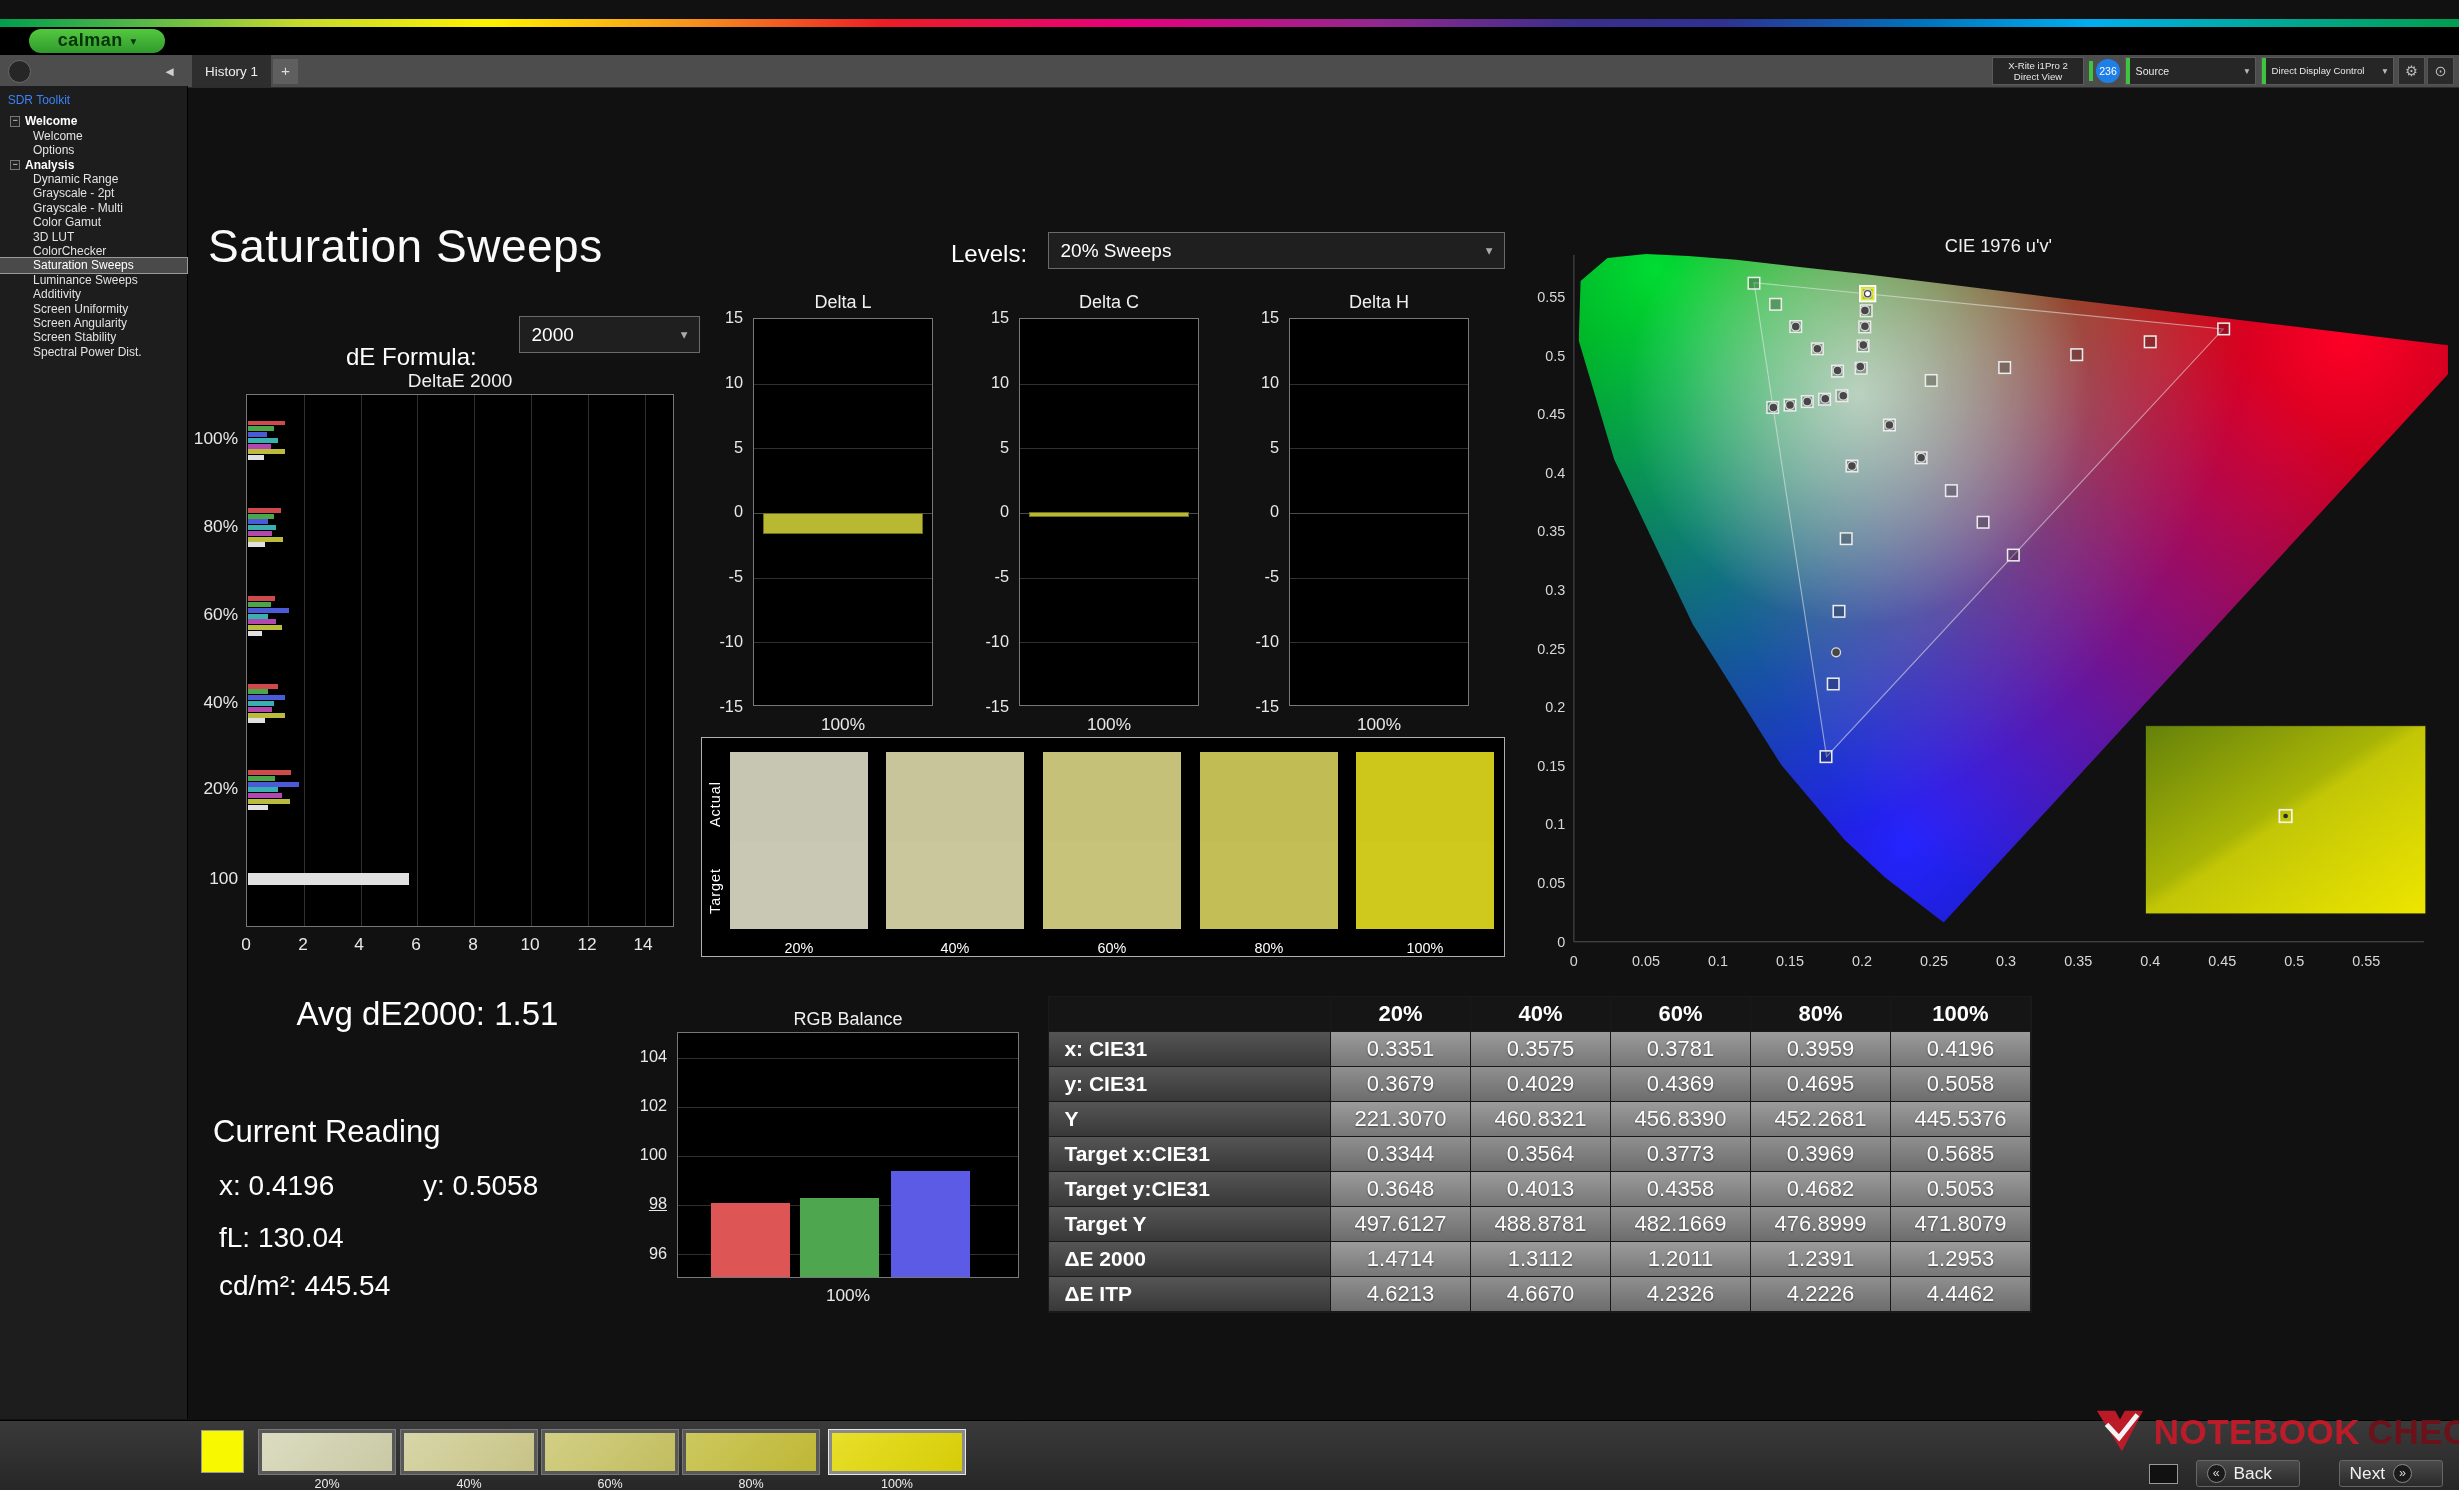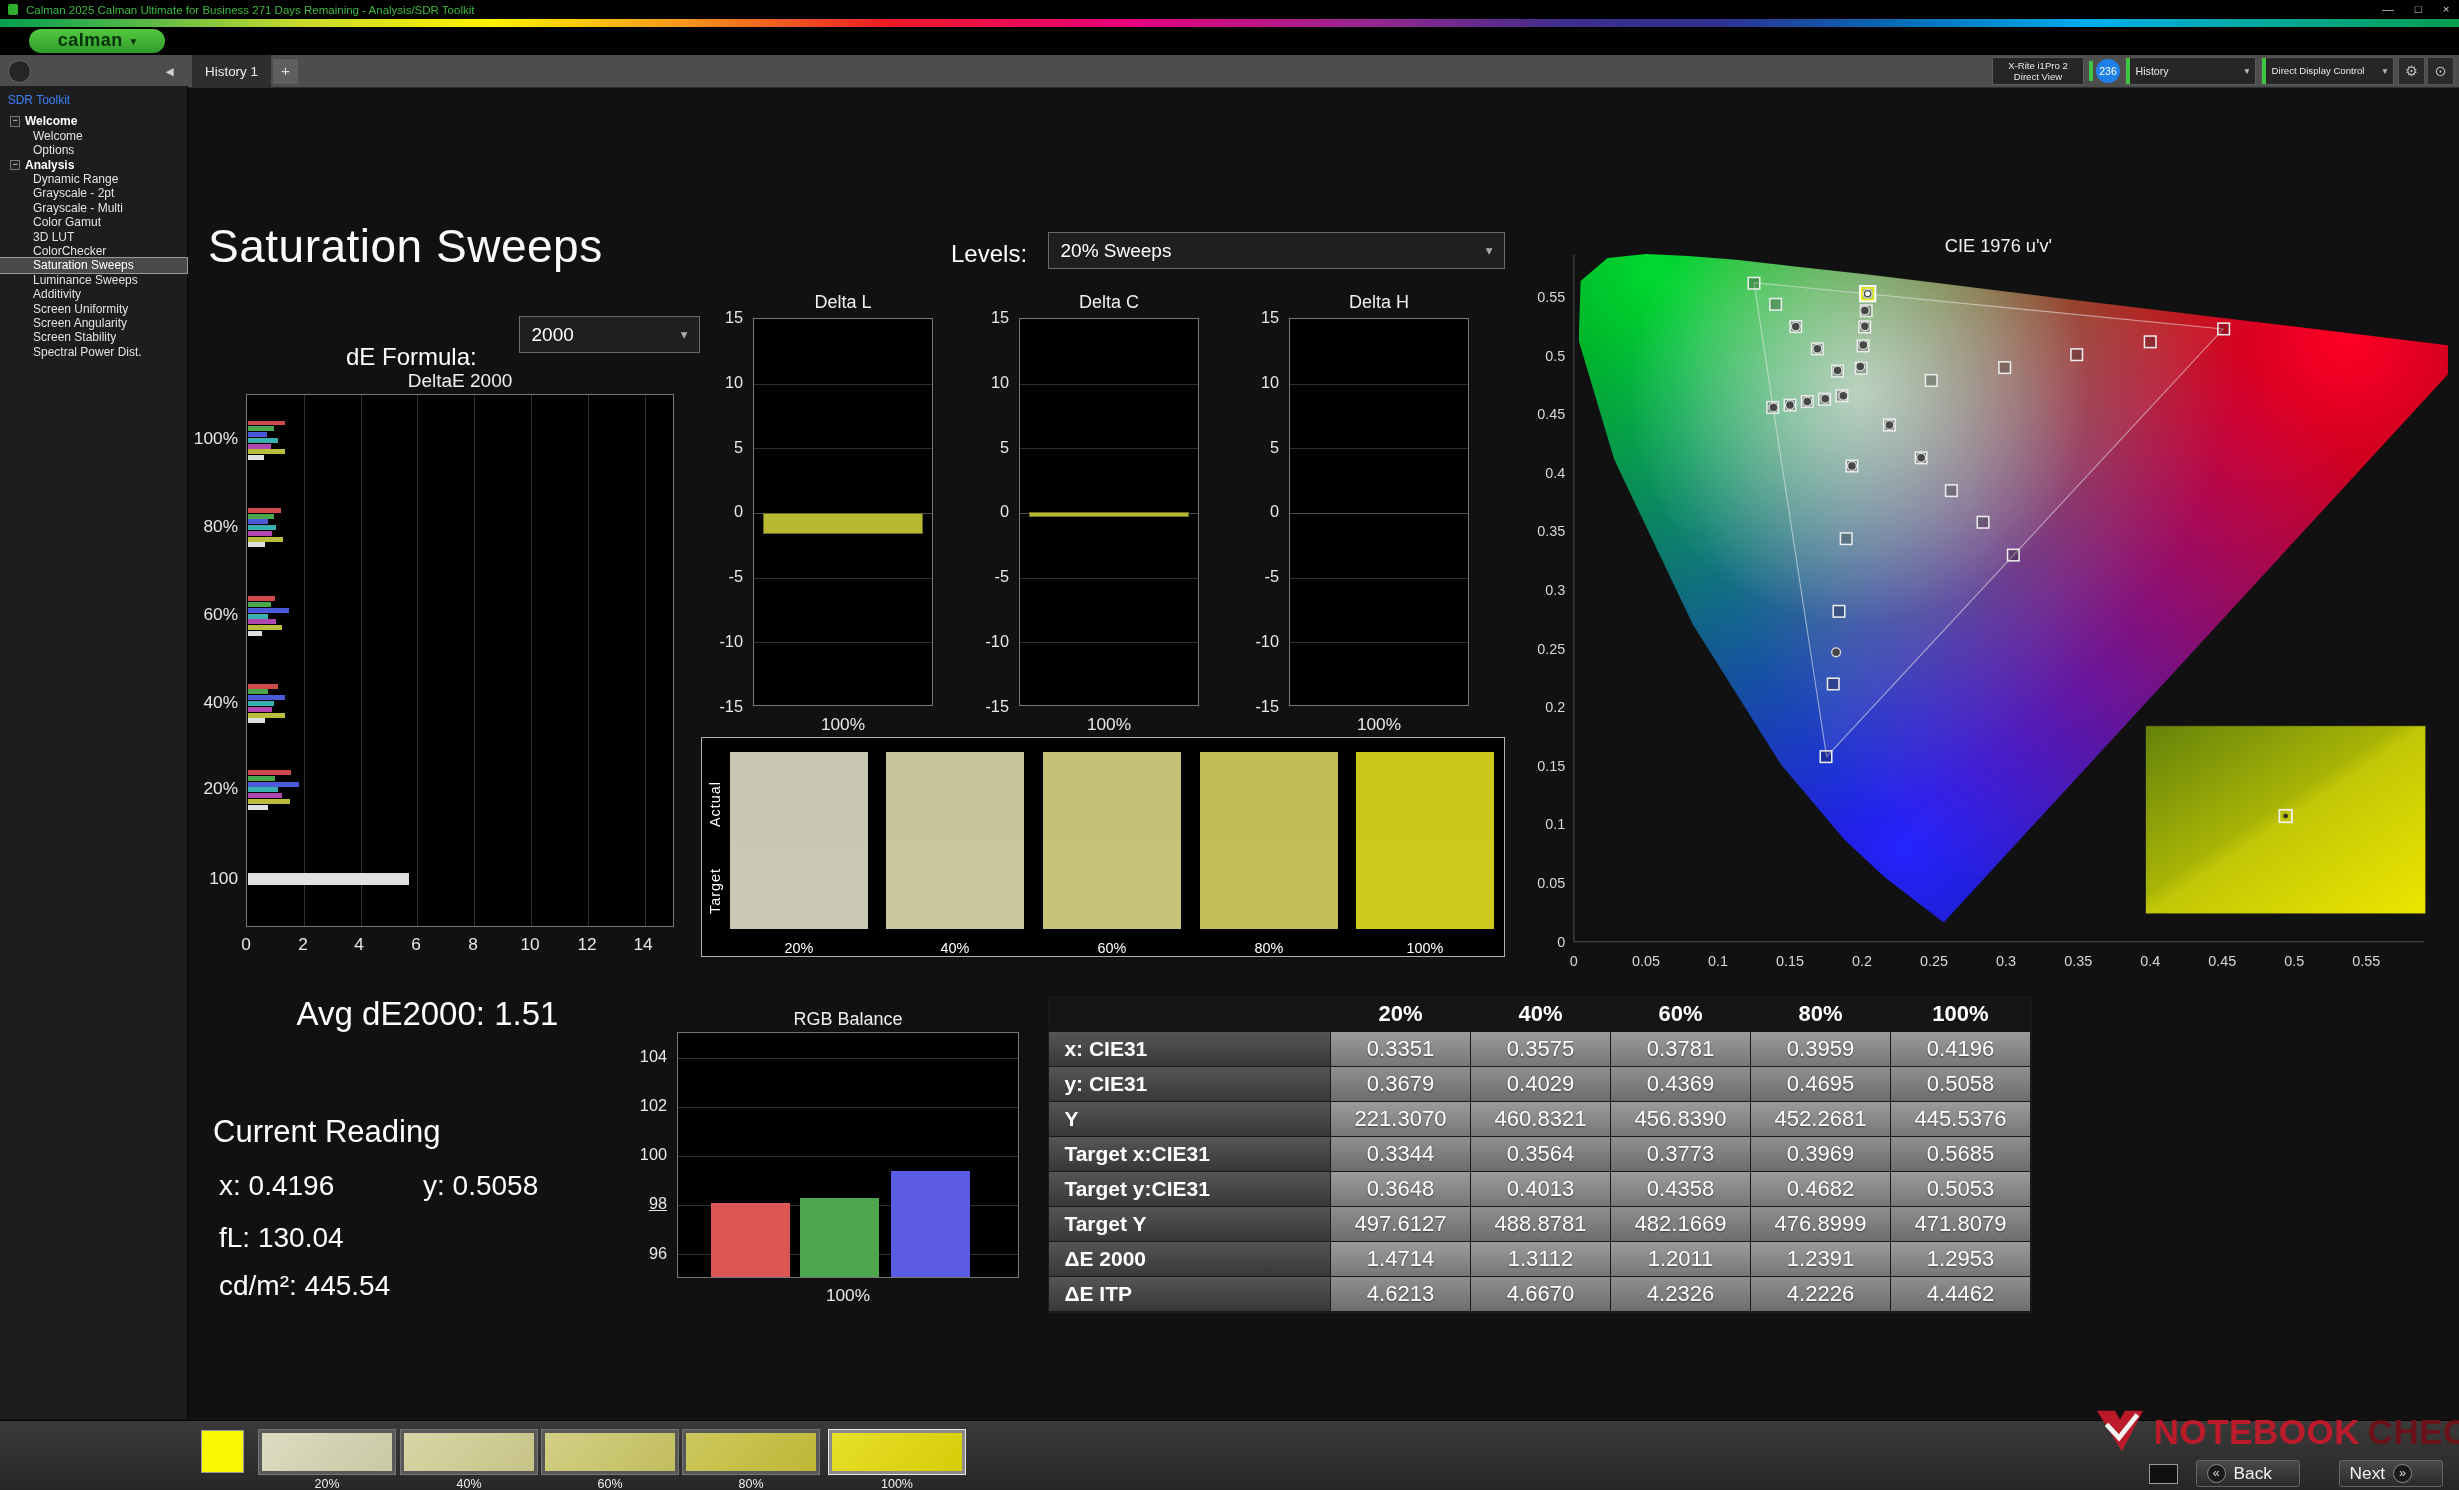--- a/index.html
+++ b/index.html
@@ -95,29 +95,20 @@
            border-radius:2.9px;box-sizing:border-box;display:flex;align-items:center;gap:7.7px;padding:0 9.6px;color:#f0f0f0;font-size:17.3px;}
   .nav-circle{width:17.3px;height:17.3px;border-radius:50%;background:#1a1a1a;border:1px solid #888;color:#ddd;font-size:12.5px;
            display:flex;align-items:center;justify-content:center;line-height:1;}
   .display-btn{position:absolute;left:2149px;top:1464px;width:29px;height:20px;border:1.9px solid #999;background:#111;box-sizing:border-box;}
 </style>
 </head>
 <body>
 
 <div id="app">
 
-  <div class="abs titlebar">
-    <div class="app-icon"></div>
-    <div class="win-title">Calman 2025 Calman Ultimate for Business 271 Days Remaining  - Analysis/SDR Toolkit</div>
-    <div class="winbtns">
-      <span class="winbtn">—</span>
-      <span class="winbtn">□</span>
-      <span class="winbtn">×</span>
-    </div>
-  </div>
   <div class="abs rainbow"></div>
 
   <div class="abs logobar">
     <div class="logo-pill">
       <span class="logo-text">calman</span>
       <span class="logo-chev">▾</span>
     </div>
   </div>
 
   <div class="abs tabbar">
@@ -127,21 +118,21 @@
     <div class="tab-plus">+</div>
 
     <div class="ctrl meter-btn">
       <span>X-Rite i1Pro 2</span>
       <span>Direct View</span>
     </div>
     <div class="green-tick"></div>
     <div class="badge">236</div>
     <div class="ctrl" style="left:2125px;width:131px;">
       <div class="accent"></div>
-      <span class="clabel">History</span>
+      <span class="clabel">Source</span>
       <span class="cchev">▾</span>
     </div>
     <div class="ctrl" style="left:2261px;width:133px;">
       <div class="accent"></div>
       <span class="clabel" style="font-size:9.6px;">Direct Display Control</span>
       <span class="cchev">▾</span>
     </div>
     <div class="icon-btn" style="left:2398px;">⚙</div>
     <div class="icon-btn" style="left:2427px;">⊙</div>
   </div>

